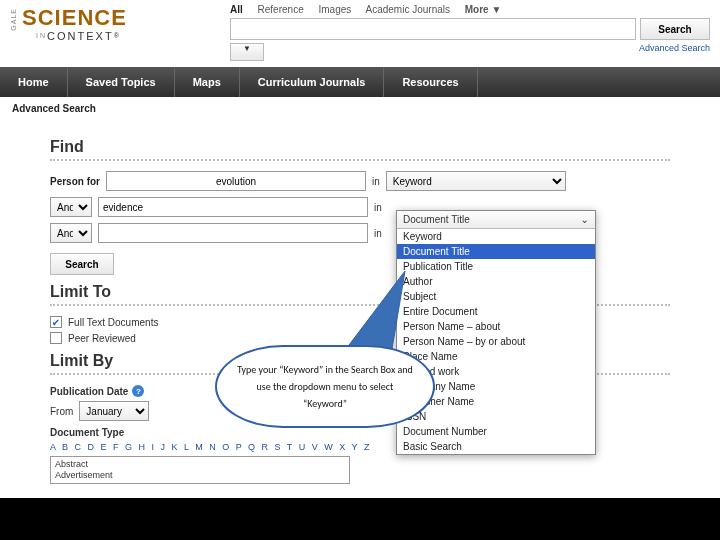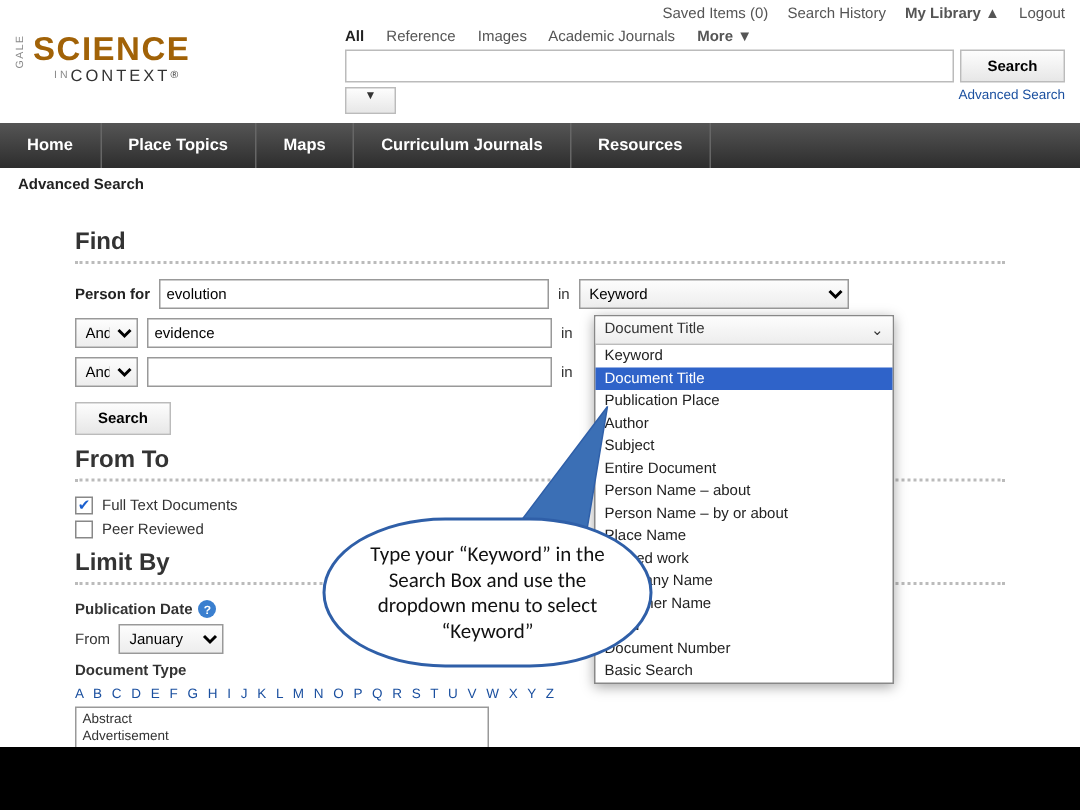--- a/index.html
+++ b/index.html
@@ -27,52 +27,46 @@
   .moredrop { width:34px; height:18px; border:1px solid #bbb; background:linear-gradient(#fdfdfd,#e7e7e7); font-size:8px; text-align:center; cursor:pointer;}
   .advs { font-size:9px; color:#1a4f9f; cursor:pointer;}
   .mainnav { background:linear-gradient(#555,#2d2d2d); height:30px; display:flex; align-items:center; color:#fff; }
   .mainnav div { padding:0 18px; font-size:11px; font-weight:700; cursor:pointer; line-height:30px; height:30px; border-right:1px solid #666;}
   .bc { font-size:10px; font-weight:700; padding:6px 12px; color:#222;}
   .content { padding:10px 50px 0 50px; }
   .section-h { font-weight:700; font-size:16px; border-bottom:2px dotted #bbb; padding-bottom:3px; margin-bottom:10px; margin-top:8px;}
   .row { display:flex; align-items:center; gap:6px; margin-bottom:6px; font-size:10px;}
   .row label { color:#222; font-weight:700;}
   .txtin { height:20px; border:1px solid #999; background:#fff; padding:0 4px; font-size:10px;}
-  .w1 { width:260px; } .w2 { width:270px; }
+  .w1 { width:260px;text-align:center; } .w2 { width:270px; }
   .sel { height:20px; border:1px solid #999; background:linear-gradient(#fdfdfd,#ededed); font-size:10px; padding:0 2px;}
   .selw { width:42px;} .selk { width:180px;}
   .in-lbl { font-size:10px; }
   .sbutton { height:22px; width:64px; border:1px solid #bbb; background:linear-gradient(#fdfdfd,#e7e7e7); font-size:10px; font-weight:700; margin-top:4px; cursor:pointer;}
   .chkrow { display:flex; align-items:center; gap:6px; font-size:10px; margin-bottom:4px;}
   .chk { width:12px; height:12px; border:1px solid #888; background:#fff; display:inline-flex; align-items:center; justify-content:center; font-size:10px; color:#1a5fcf;}
   .subh { font-weight:700; font-size:10px; margin-top:6px; margin-bottom:4px; display:flex; align-items:center; gap:4px;}
   .help { width:12px; height:12px; border-radius:6px; background:#3a7fcf; color:#fff; font-size:8px; display:inline-flex; align-items:center; justify-content:center;}
   .daterow { display:flex; align-items:center; gap:6px; font-size:10px;}
   .alpha { font-size:9px; color:#1a4f9f; letter-spacing:2px; margin-top:4px;}
-  .listbox { width:276px; height:28px; border:1px solid #999; background:#fff; font-size:9px; padding:2px 4px; margin-top:4px; overflow:hidden;}
+  .listbox { width:300px; height:28px; border:1px solid #999; background:#fff; font-size:9px; padding:2px 4px; margin-top:4px; overflow:hidden;}
   .listbox div { line-height:11px; }
   .dropdown-open { position:absolute; left:396px; top:210px; width:200px; border:1px solid #888; background:#fff; box-shadow:0 2px 8px rgba(0,0,0,.35); z-index:5;}
   .dropdown-open .dd-head { background:linear-gradient(#fdfdfd,#ededed); border-bottom:1px solid #bbb; font-size:10px; padding:3px 6px; display:flex; justify-content:space-between;}
   .dropdown-open .dd-item { font-size:10px; padding:2px 6px; cursor:pointer; color:#222;}
   .dropdown-open .dd-sel { background:#2f63c9; color:#fff; }
   .callout { position:absolute; left:215px; top:345px; width:220px; z-index:6;}
-  .bubble { background:#fff; border:2px solid #2f5fa8; border-radius:90px/55px; padding:14px 18px; text-align:center; font-family:Calibri, Arial, sans-serif; font-size:14px; line-height:17px; color:#111; position:relative;}
+  .bubble { background:#fff; border:2px solid #2f5fa8; border-radius:90px/55px; padding:14px 18px; text-align:center; font-family:Calibri, Arial, sans-serif; font-size:10px; line-height:17px; color:#111; position:relative;}
   .tail-svg { position:absolute; left:118px; top:-78px; }
   .footer-black { position:absolute; left:0; bottom:0; width:720px; height:42px; background:#000;}
 </style>
 </head>
 <body>
 <div class="whole">
 
-<div class="topbar">
-  <span>Saved Items (0)</span>
-  <span>Search History</span>
-  <span style="font-weight:700">My Library ▲</span>
-  <span>Logout</span>
-</div>
 
 <div class="header">
   <div class="logo">
     <span class="gale">GALE</span>
     <span class="word">
       <span class="s1">SCIENCE</span><br>
       <span class="sub"><span class="in">IN</span><span class="s2">CONTEXT</span><span class="r">®</span></span>
     </span>
   </div>
   <div class="searcharea">
@@ -89,21 +83,21 @@
     </div>
     <div class="morewrap">
       <div class="moredrop">▼</div>
       <span class="advs">Advanced Search</span>
     </div>
   </div>
 </div>
 
 <div class="mainnav">
   <div>Home</div>
-  <div>Place Topics</div>
+  <div>Saved Topics</div>
   <div>Maps</div>
   <div>Curriculum Journals</div>
   <div>Resources</div>
 </div>
 
 <div class="bc">Advanced Search</div>
 
 <div class="content">
   
   <div class="section-h">Find</div>
@@ -123,21 +117,21 @@
 
   <div class="row">
     <select class="sel selw"><option>And</option></select>
     <input class="txtin w2" style="">
     <span class="in-lbl">in</span>
   </div>
 
   <button class="sbutton">Search</button>
 
   
-  <div class="section-h">From To</div>
+  <div class="section-h">Limit To</div>
   <div class="chkrow">
     <span class="chk">✔</span>
     <span>Full Text Documents</span>
   </div>
   <div class="chkrow">
     <span class="chk"></span>
     <span>Peer Reviewed</span>
   </div>
 
   
@@ -163,21 +157,21 @@
 </div>
 
 <div class="dropdown-open">
   <div class="dd-head">
     <span>Document Title</span>
         <span>⌄</span>
   </div>
   <div id="dd-list">
         <div class="dd-item">Keyword</div>
         <div class="dd-item dd-sel">Document Title</div>
-        <div class="dd-item">Publication Place</div>
+        <div class="dd-item">Publication Title</div>
         <div class="dd-item">Author</div>
         <div class="dd-item">Subject</div>
         <div class="dd-item">Entire Document</div>
         <div class="dd-item">Person Name – about</div>
         <div class="dd-item">Person Name – by or about</div>
         <div class="dd-item">Place Name</div>
         <div class="dd-item">Named work</div>
         <div class="dd-item">Company Name</div>
         <div class="dd-item">Publisher Name</div>
         <div class="dd-item">ISSN</div>

